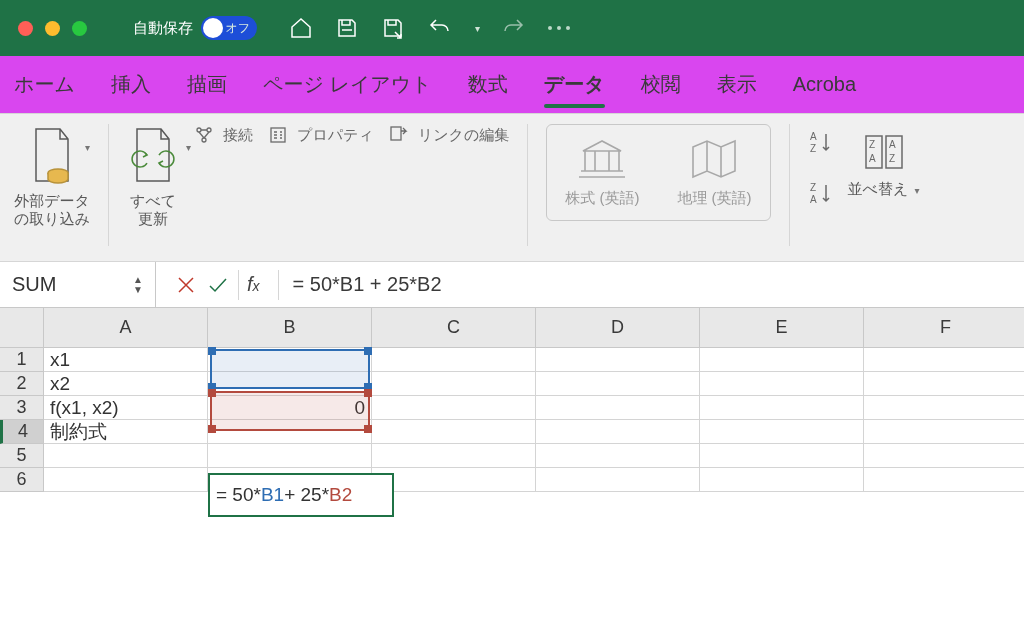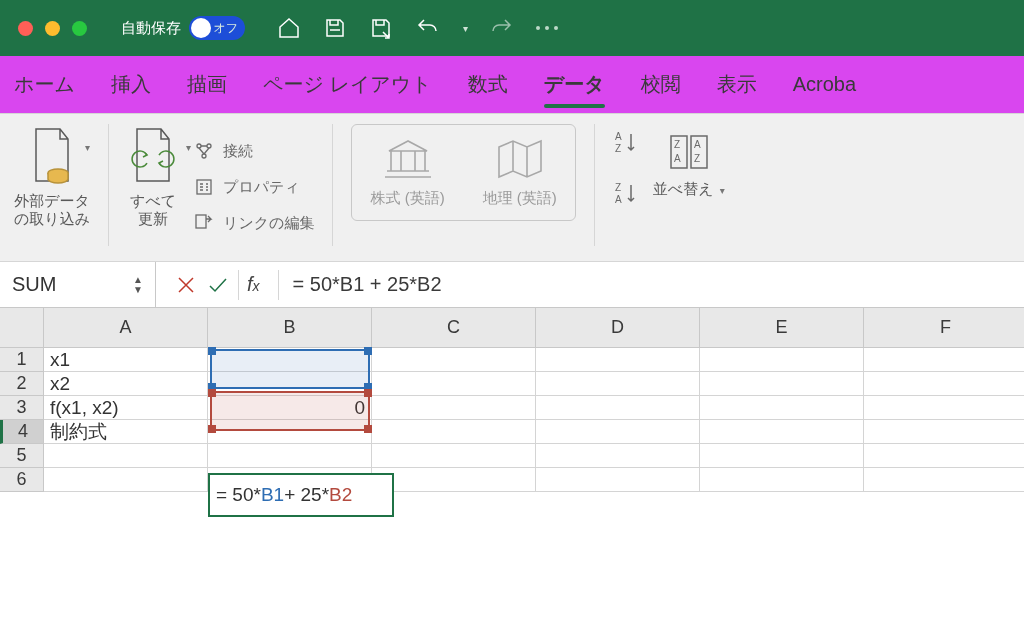--- a/index.html
+++ b/index.html
@@ -5,42 +5,42 @@
   * { box-sizing: border-box; margin: 0; padding: 0; font-family: -apple-system, "Helvetica Neue", sans-serif; }
   body { width: 1024px; height: 632px; overflow: hidden; background: #fff; font-size: 14px; color: #333; }
 
   
   .titlebar { height: 56px; background: #1f7246; display: flex; align-items: center; padding: 0 18px; gap: 18px; }
   .traffic { display: flex; gap: 12px; align-items: center; }
   .dot { width: 15px; height: 15px; border-radius: 50%; }
   .dot.r { background: #ff5f57; }
   .dot.y { background: #febc2e; }
   .dot.g { background: #28c840; }
-  .autosave { display: flex; align-items: center; gap: 8px; color: #fff; font-size: 15px; margin-left: 16px; }
+  .autosave { display: flex; align-items: center; gap: 8px; color: #fff; font-size: 15px; margin-left: 28px; }
   .switch { width: 56px; height: 24px; border-radius: 12px; background: #1d4ed8; position: relative; display: flex; align-items: center; justify-content: flex-end; padding-right: 7px; color: #d7e9de; font-size: 12px; }
   .switch-knob { position: absolute; left: 2px; top: 2px; width: 20px; height: 20px; border-radius: 50%; background: #fff; }
   .titleicons { display: flex; gap: 22px; margin-left: 14px; align-items: center; }
   .ticon { width: 24px; height: 24px; display: flex; align-items: center; justify-content: center; }
   .ticon svg { width: 24px; height: 24px; stroke: #fff; fill: none; stroke-width: 1.5; }
   .dots3 { display: flex; gap: 5px; }
   .dots3 span { width: 4px; height: 4px; border-radius: 50%; background: #bcd9c8; }
 
   
   .tabs { height: 58px; background: #d946ef; display: flex; align-items: center; padding: 0 14px; gap: 36px; font-size: 20px; color: #3a3a3a; border-bottom: 1px solid #d6d6d6; }
   .tab { position: relative; cursor: pointer; white-space: nowrap; }
   .tab.active { font-weight: 600; }
   .tab.active::after { content: ""; position: absolute; left: 0; right: 0; bottom: -10px; height: 4px; background: #1f7246; border-radius: 2px; }
 
   
   .ribbon { height: 148px; background: #f0f0f0; display: flex; align-items: flex-start; padding: 10px 14px 8px; gap: 14px; border-bottom: 1px solid #d6d6d6; color: #595959; font-size: 15px; }
   .rgroup { display: flex; flex-direction: column; align-items: center; gap: 4px; }
   .rgroup .label { text-align: center; line-height: 1.2; font-size: 15px; }
   .bigicon { width: 52px; height: 64px; position: relative; display: flex; align-items: center; justify-content: center; }
   .vsep { width: 1px; background: #d6d6d6; height: 122px; margin: 0 4px; }
-  .subcol { display: flex; flex-direction: column; gap: 14px; margin-top: 16px; text-align: center; }
+  .subcol { display: flex; gap: 14px; margin-top: 0; text-align: center; }
   .subitem { display: flex; align-items: center; gap: 8px; font-size: 15px; color: #686868; }
   .subitem .sicon { width: 22px; height: 22px; display: flex; align-items: center; justify-content: center; }
   .databox { border: 1px solid #c8c8c8; border-radius: 6px; padding: 12px 18px; display: flex; gap: 38px; align-items: center; color: #9a9a9a; }
   .dataitem { display: flex; flex-direction: column; align-items: center; gap: 8px; font-size: 15px; }
   .dataitem .dicon { width: 54px; height: 44px; }
   .chev { font-size: 10px; color: #777; margin-left: 2px; }
   .sortgrp { display: flex; gap: 14px; align-items: flex-start; margin-top: 6px; }
   .sortcol { display: flex; flex-direction: column; gap: 22px; }
   .sideblock { display: flex; flex-direction: column; align-items: center; gap: 6px; }
   .sideblock .label { font-size: 15px; color: #595959; }

